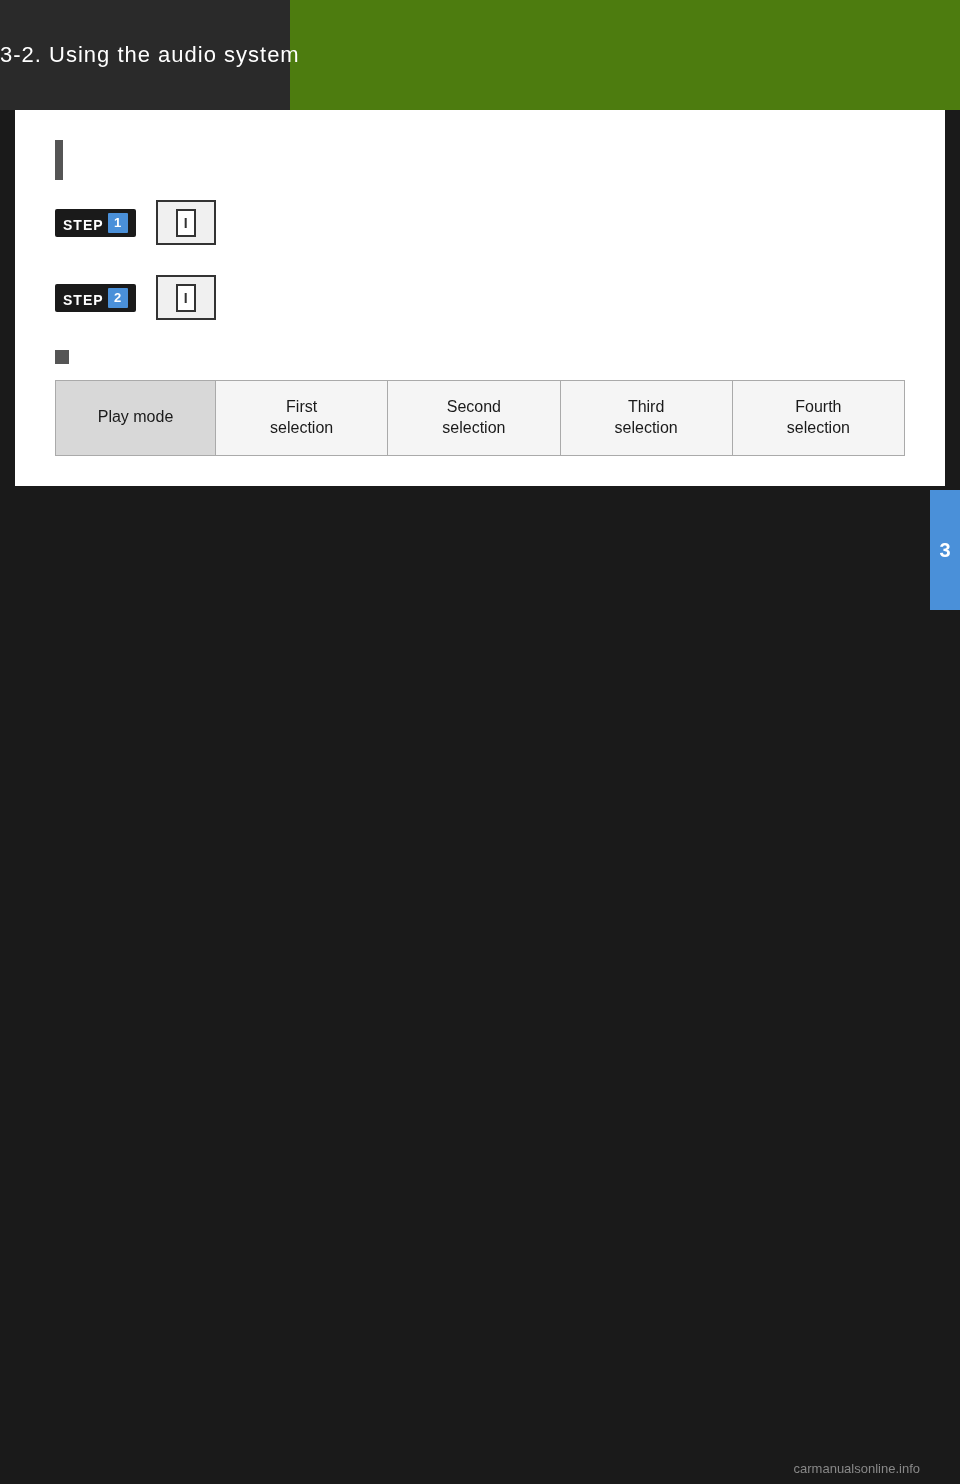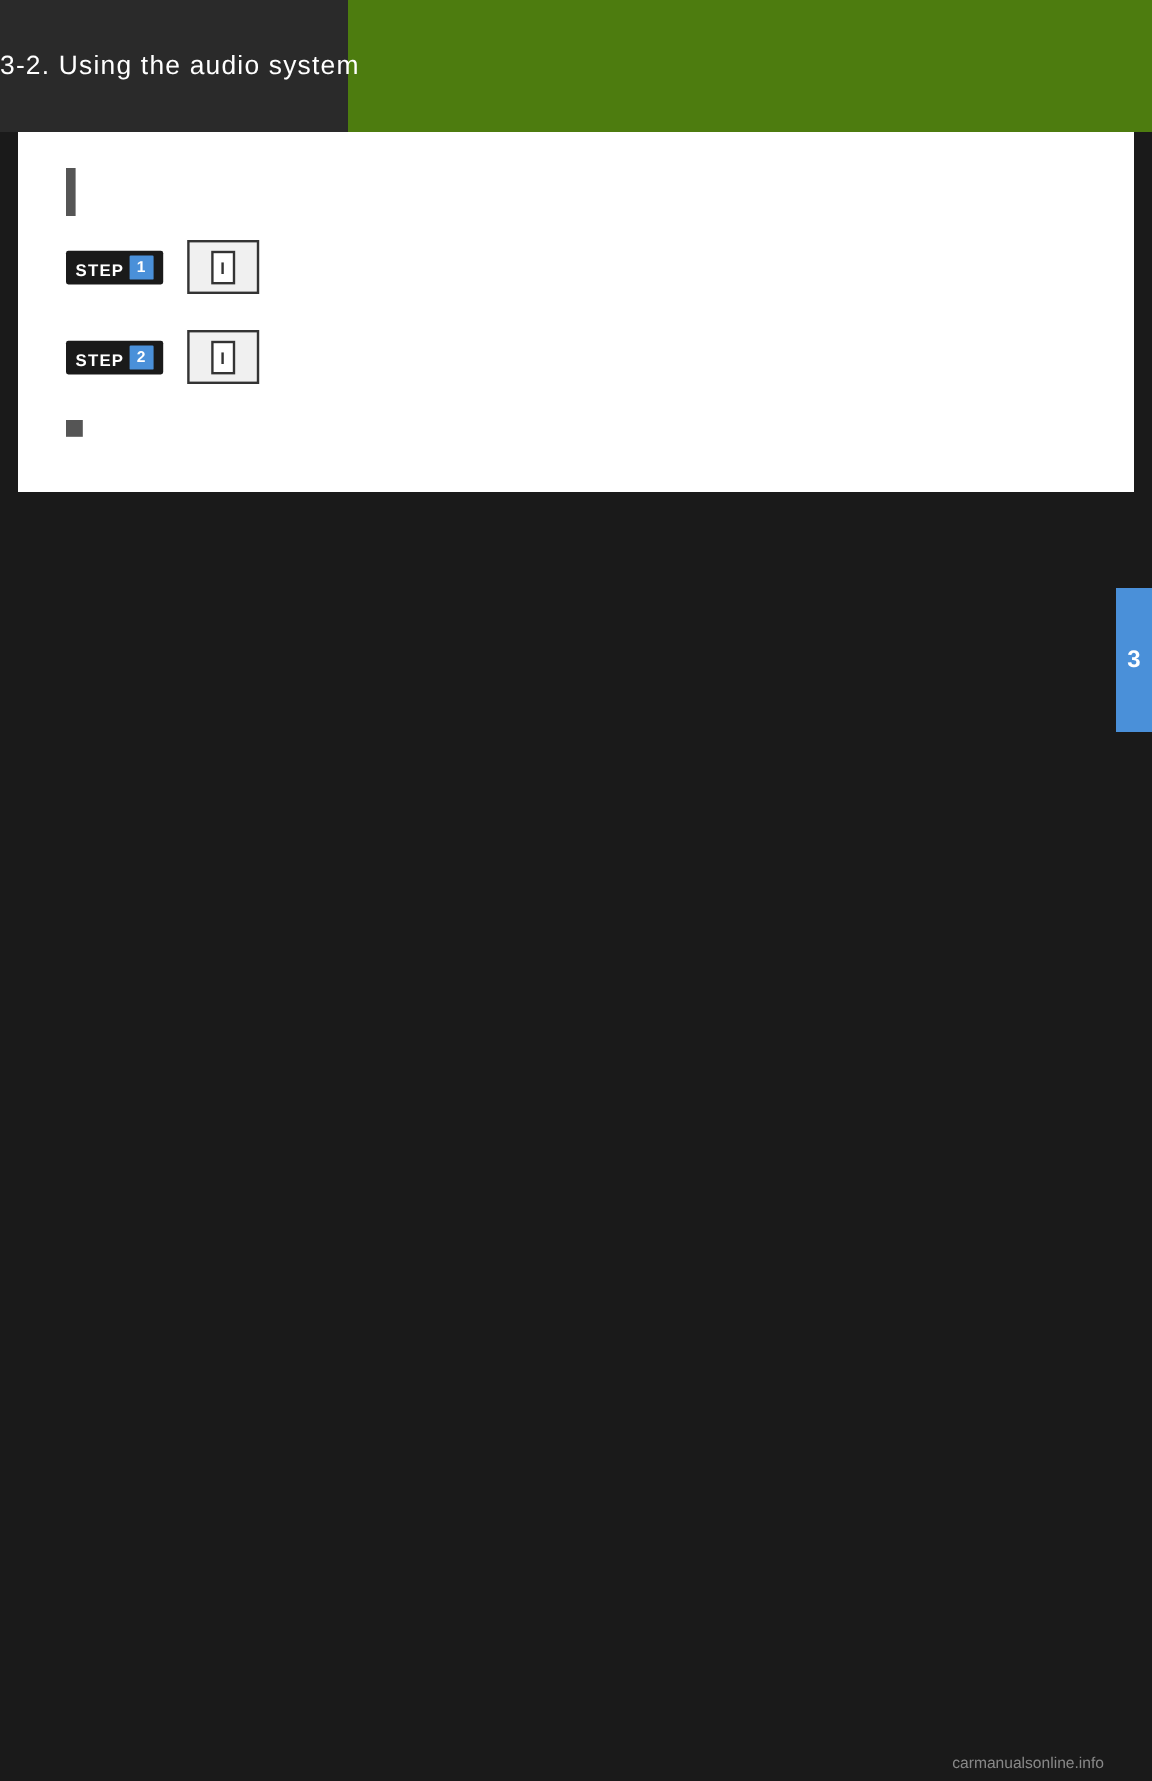--- a/index.html
+++ b/index.html
@@ -225,20 +225,31 @@
     </div>
     <div class="button-icon">
       <div class="button-icon-inner">
         <span class="button-icon-label">I</span>
       </div>
     </div>
   </div>
 
   <div class="small-square"></div>
 
+  <table class="selection-table">
+    <tbody>
+        <tr>
+      <td class="play-mode-cell">Play mode</td>
+      <th class="header-cell">First<br>selection</th>
+      <th class="header-cell">Second<br>selection</th>
+      <th class="header-cell">Third<br>selection</th>
+      <th class="header-cell">Fourth<br>selection</th>
+    </tr>
+  </tbody>
+    </table>
 
 </div>
 
 <div class="right-sidebar">
   <span class="sidebar-number">3</span>
 </div>
 
 <div class="bottom-area">
   <span>carmanualsonline.info</span>
 </div>

